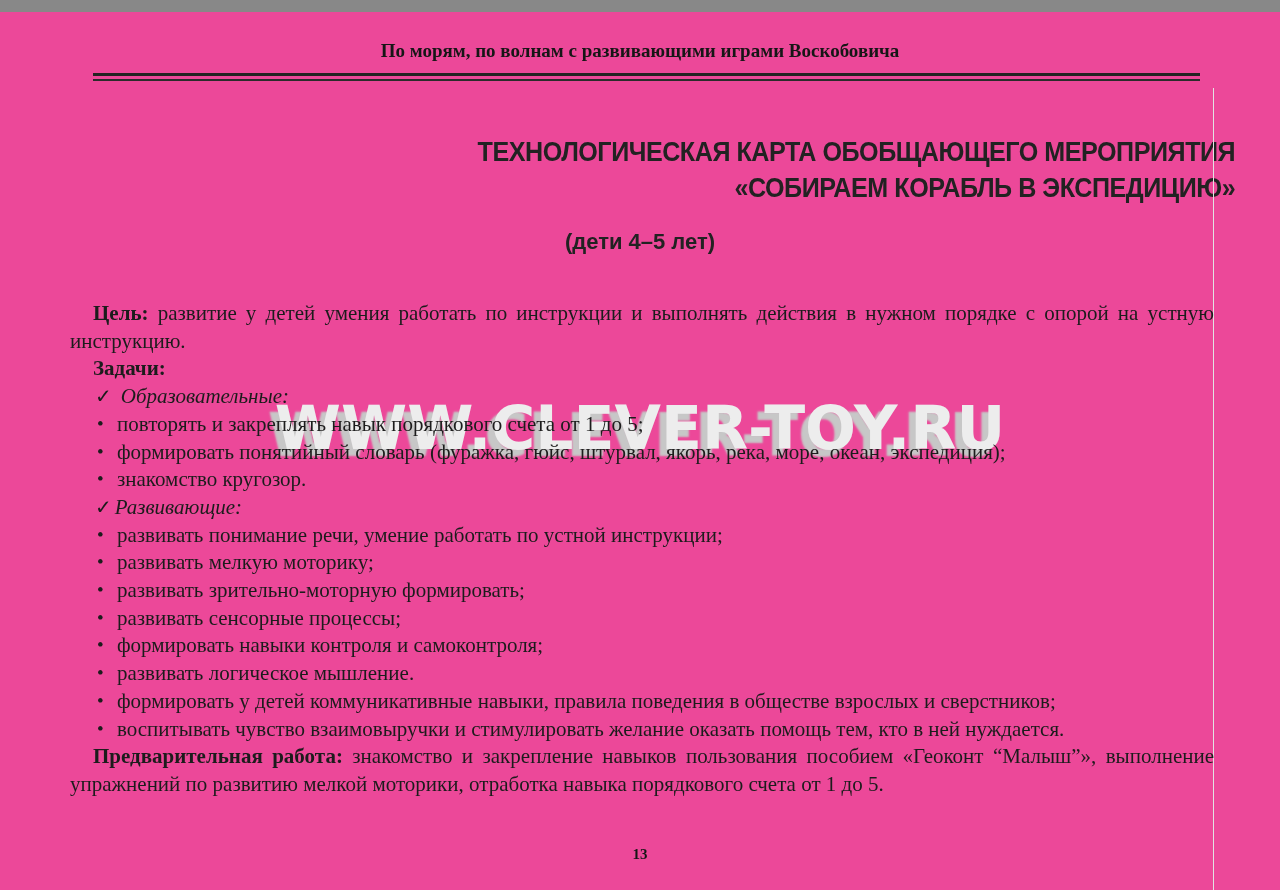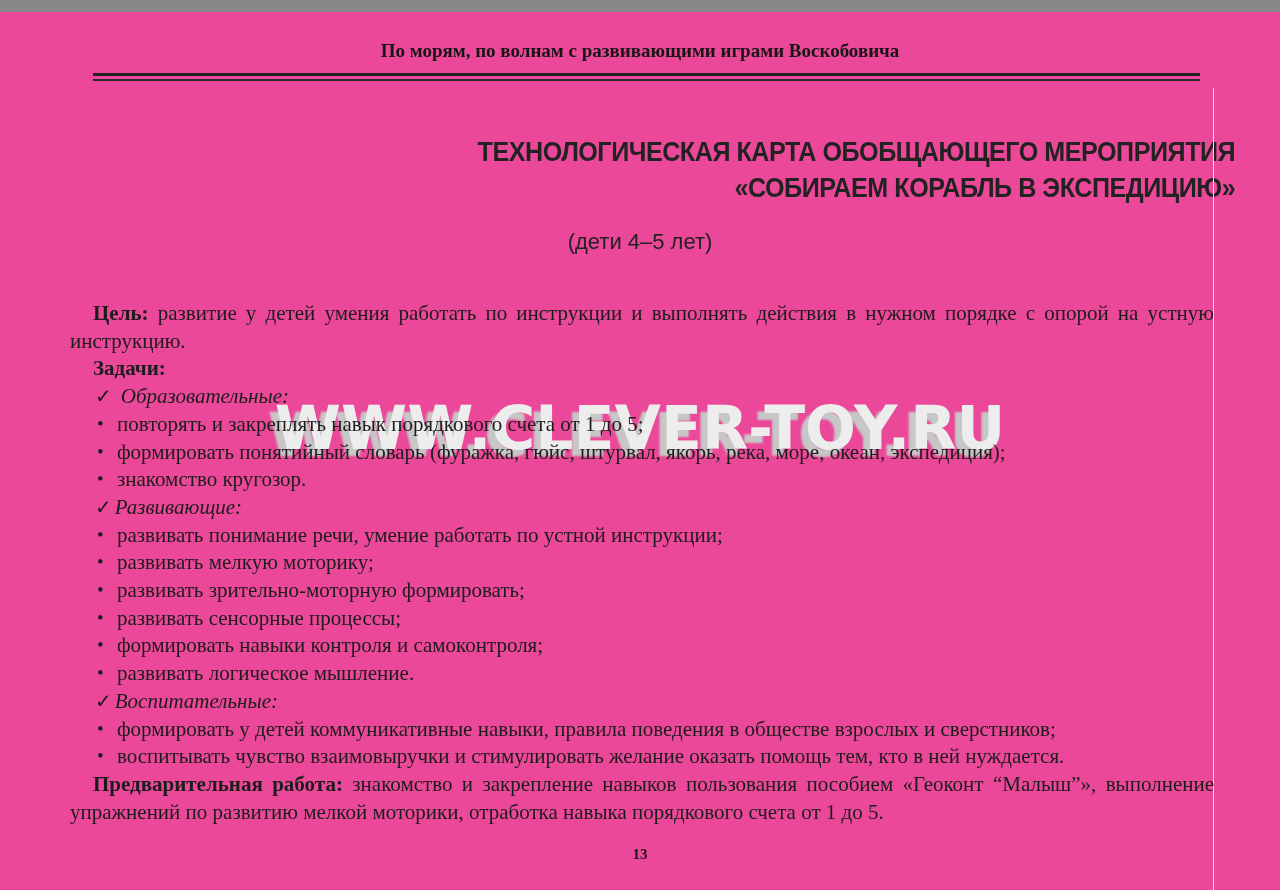--- a/index.html
+++ b/index.html
@@ -41,21 +41,21 @@
     line-height:36px;
     letter-spacing:-0.5px;
     transform:scaleX(0.93);
     transform-origin:50% 50%;
     white-space:nowrap;
   }
   .subtitle{
     margin-top:22px;
     text-align:center;
     font-family:"Liberation Sans","DejaVu Sans",sans-serif;
-    font-weight:normal;
+    font-weight:bold;
     font-size:22px;
     line-height:28px;
     color:#222;
   }
   
   .body-text{
     position:relative;
     z-index:1;
     margin-top:44px;
     padding:0 66px 0 70px;
@@ -146,21 +146,20 @@
     <div class="bullet-item"><span class="mark">•</span><span>знакомство кругозор.</span></div>
 
     <div class="check-row"><span class="check">✓</span><span class="label">Развивающие:</span></div>
     <div class="bullet-item"><span class="mark">•</span><span>развивать понимание речи, умение работать по устной инструкции;</span></div>
     <div class="bullet-item"><span class="mark">•</span><span>развивать мелкую моторику;</span></div>
     <div class="bullet-item"><span class="mark">•</span><span>развивать зрительно-моторную формировать;</span></div>
     <div class="bullet-item"><span class="mark">•</span><span>развивать сенсорные процессы;</span></div>
     <div class="bullet-item"><span class="mark">•</span><span>формировать навыки контроля и самоконтроля;</span></div>
     <div class="bullet-item"><span class="mark">•</span><span>развивать логическое мышление.</span></div>
 
-    <div class="check-row"><span class="check">✓</span><span class="label">Воспитательные:</span></div>
     <div class="bullet-item"><span class="mark">•</span><span>формировать у детей коммуникативные навыки, правила поведения в обществе взрослых и сверстников;</span></div>
     <div class="bullet-item"><span class="mark">•</span><span>воспитывать чувство взаимовыручки и стимулировать желание оказать помощь тем, кто в ней нуждается.</span></div>
 
     <p style="margin:0" class="justify indent"><span class="b">Предварительная работа:</span><span> знакомство и закрепление навыков пользования пособием «Геоконт “Малыш”», выполнение упражнений по развитию мелкой моторики, отработка навыка порядкового счета от 1 до 5.</span></p>
 
   </div>
 
   <div class="page-number">13</div>
   <div class="scan-edge"></div>
 

